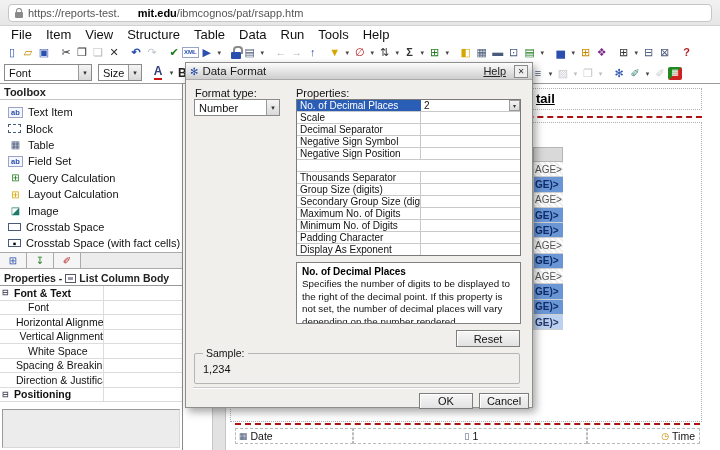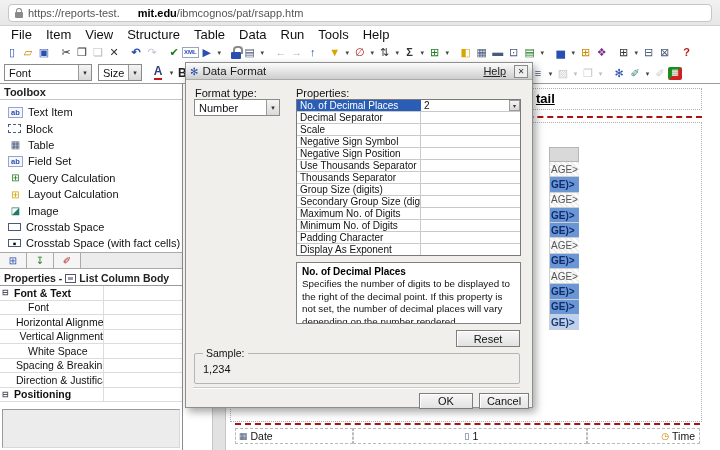--- a/index.html
+++ b/index.html
@@ -110,21 +110,21 @@
   #report { position:absolute; left:185px; top:84px; width:535px; height:366px; background:#fff; }
   #explorer-strip { position:absolute; left:27px; top:0; width:14px; height:100%;
     background:#e2e2e2; border-left:1px solid #c6c6c6; border-right:1px solid #c6c6c6; }
   .dotted-box { border:1px dotted #b0b0b0; position:absolute; background:#fff; }
   #page-header-box { left:45px; top:4px; width:472px; height:22px; }
   #report-title { position:absolute; left:351px; top:7px; font-size:13px; font-weight:bold;
     text-decoration:underline; color:#000; }
   .red-dash { position:absolute; height:0; border-top:2px dashed #aa1111; }
   #dash1 { left:45px; top:32px; width:472px; }
   #page-body-box { left:45px; top:38px; width:472px; height:300px; }
-  #list-strip { position:absolute; left:348px; top:63px; width:30px;margin-left:16px; }
+  #list-strip { position:absolute; left:348px; top:63px; width:30px; }
   #list-header-cell { height:15px; background:#d9d9d9; border:1px solid #b5b5b5; }
   .lrow { height:15.3px; font-size:10px; display:flex; align-items:center; padding-left:1px;
     overflow:hidden; white-space:nowrap; border-bottom:1px solid #cfcfcf;
     border-left:1px solid #cfcfcf; }
   .lrow.n { background:repeating-linear-gradient(45deg,#f0f0f0 0 2px,#ffffff 2px 4px); color:#555; }
   .lrow.s { background:#6b96d6; color:#0f2c6b; font-weight:bold; }
   .lrow.l { background:#bcd0ef; color:#223a6b; font-weight:bold; }
   #dash2 { left:50px; top:339px; width:465px; }
   .fcell { position:absolute; top:344px; height:16px; border:1px dashed #bbb;
     display:flex; align-items:center; font-size:10.5px; color:#111; }
@@ -485,49 +485,48 @@
 
         <div class="prow sel">
           <span class="dl">No. of Decimal Places</span>
           <span class="dv">
             <span>2</span>
             <span class="vcombo">▾</span>
           </span>
         </div>
 
         <div class="prow">
+          <span class="dl">Scale</span>
+          <span class="dv">
+            <span></span>
+          </span>
+        </div>
+
+        <div class="prow">
           <span class="dl">Decimal Separator</span>
           <span class="dv">
             <span></span>
           </span>
         </div>
 
         <div class="prow">
-          <span class="dl">Scale</span>
-          <span class="dv">
-            <span></span>
-          </span>
-        </div>
-
-        <div class="prow">
           <span class="dl">Negative Sign Symbol</span>
           <span class="dv">
             <span></span>
           </span>
         </div>
 
         <div class="prow">
           <span class="dl">Negative Sign Position</span>
           <span class="dv">
             <span></span>
           </span>
         </div>
 
         <div class="prow">
-          <span class="dl">Use Thousands Separator</span>
           <span class="dv">
             <span></span>
           </span>
         </div>
 
         <div class="prow">
           <span class="dl">Thousands Separator</span>
           <span class="dv">
             <span></span>
           </span>

